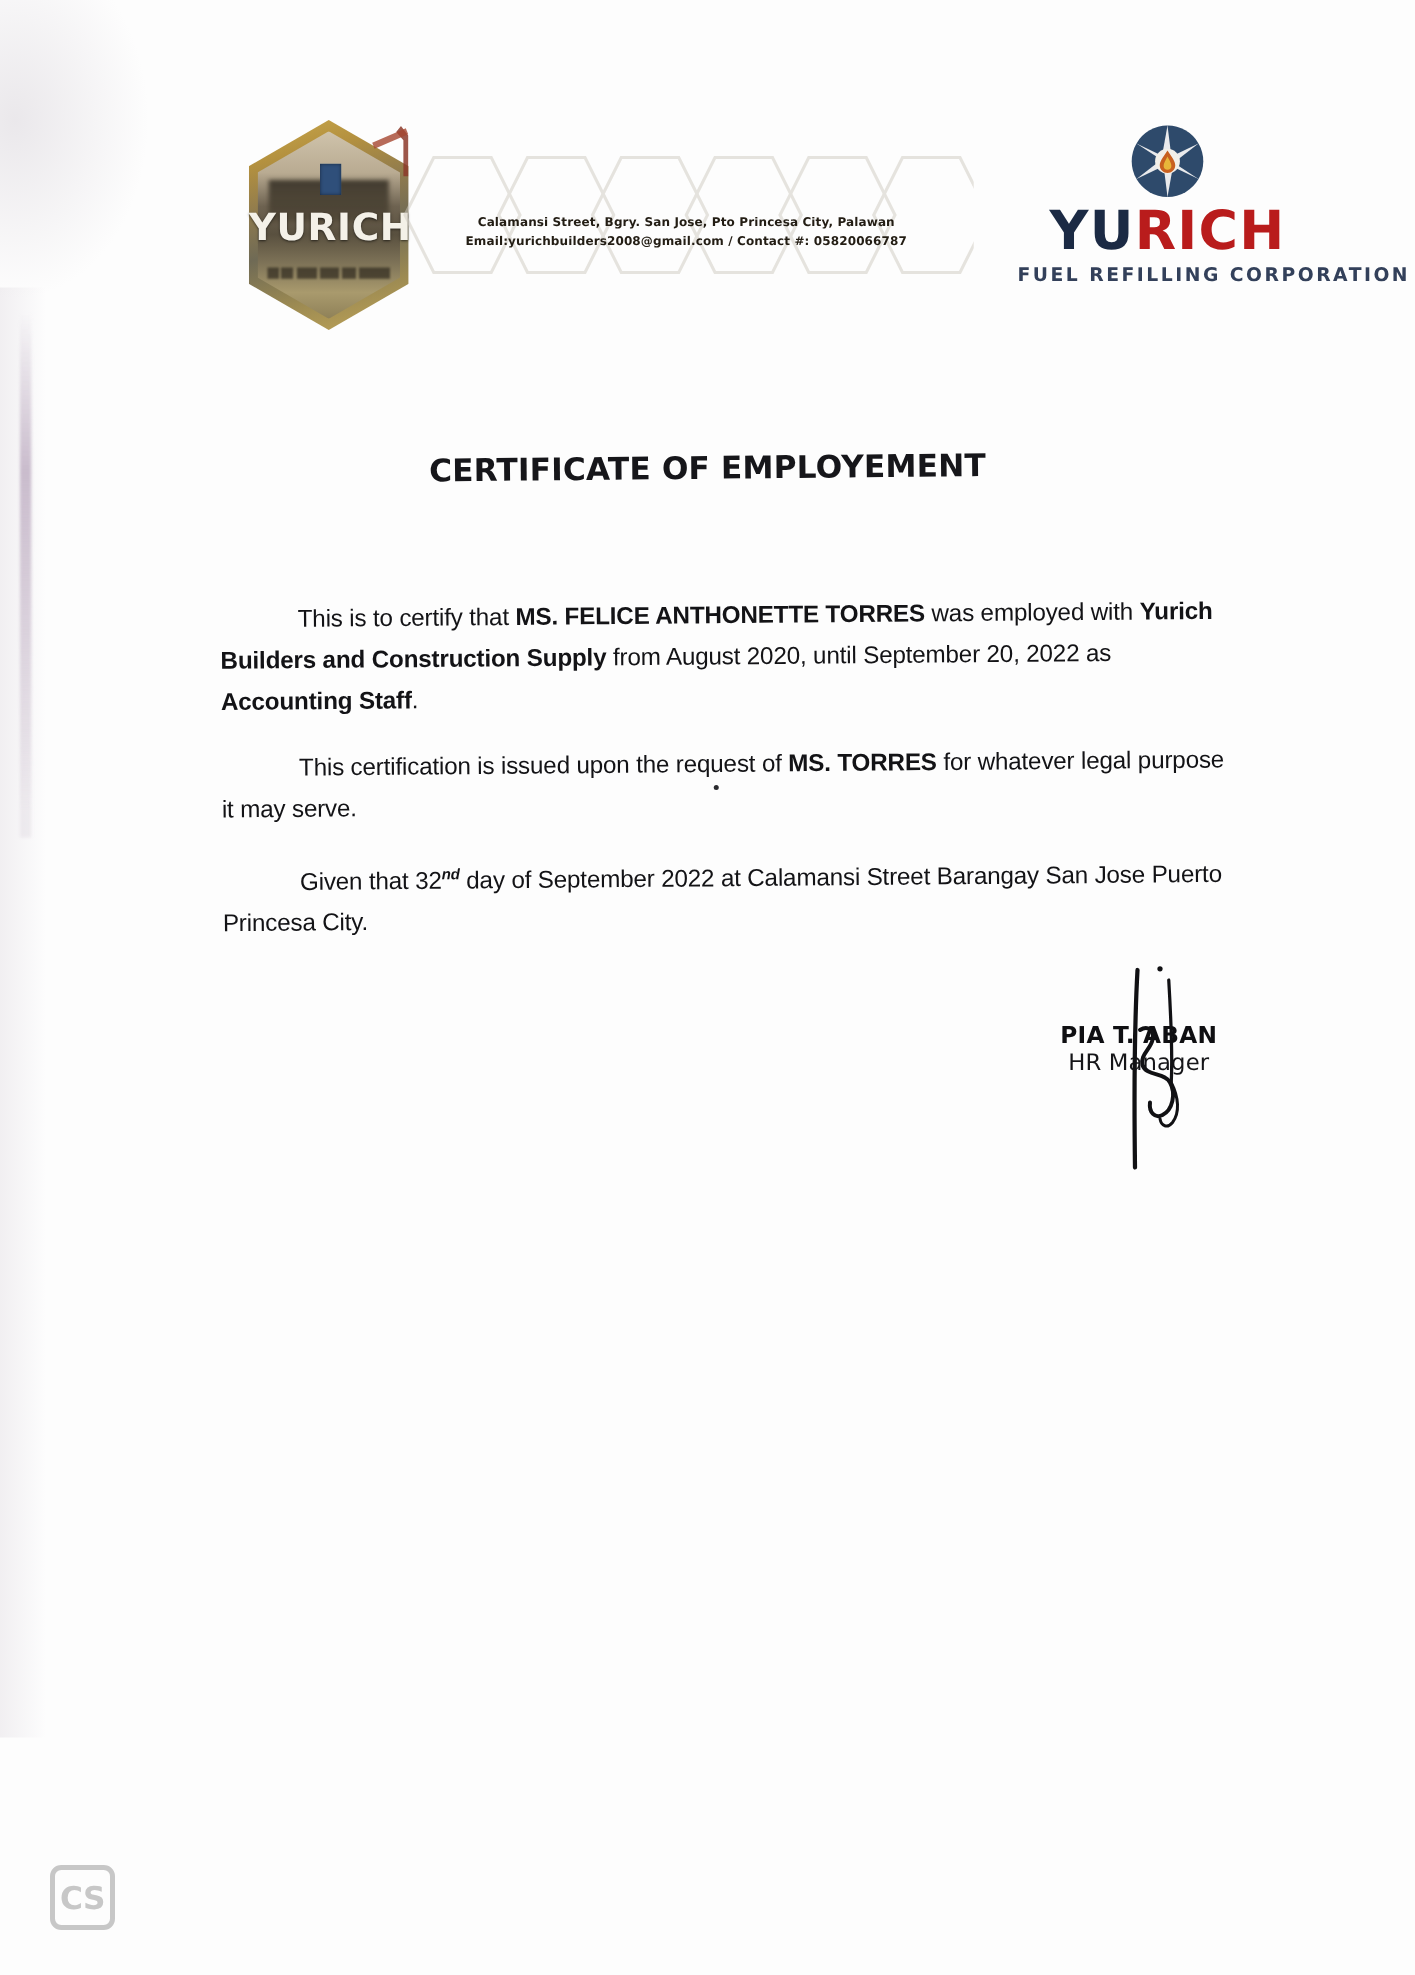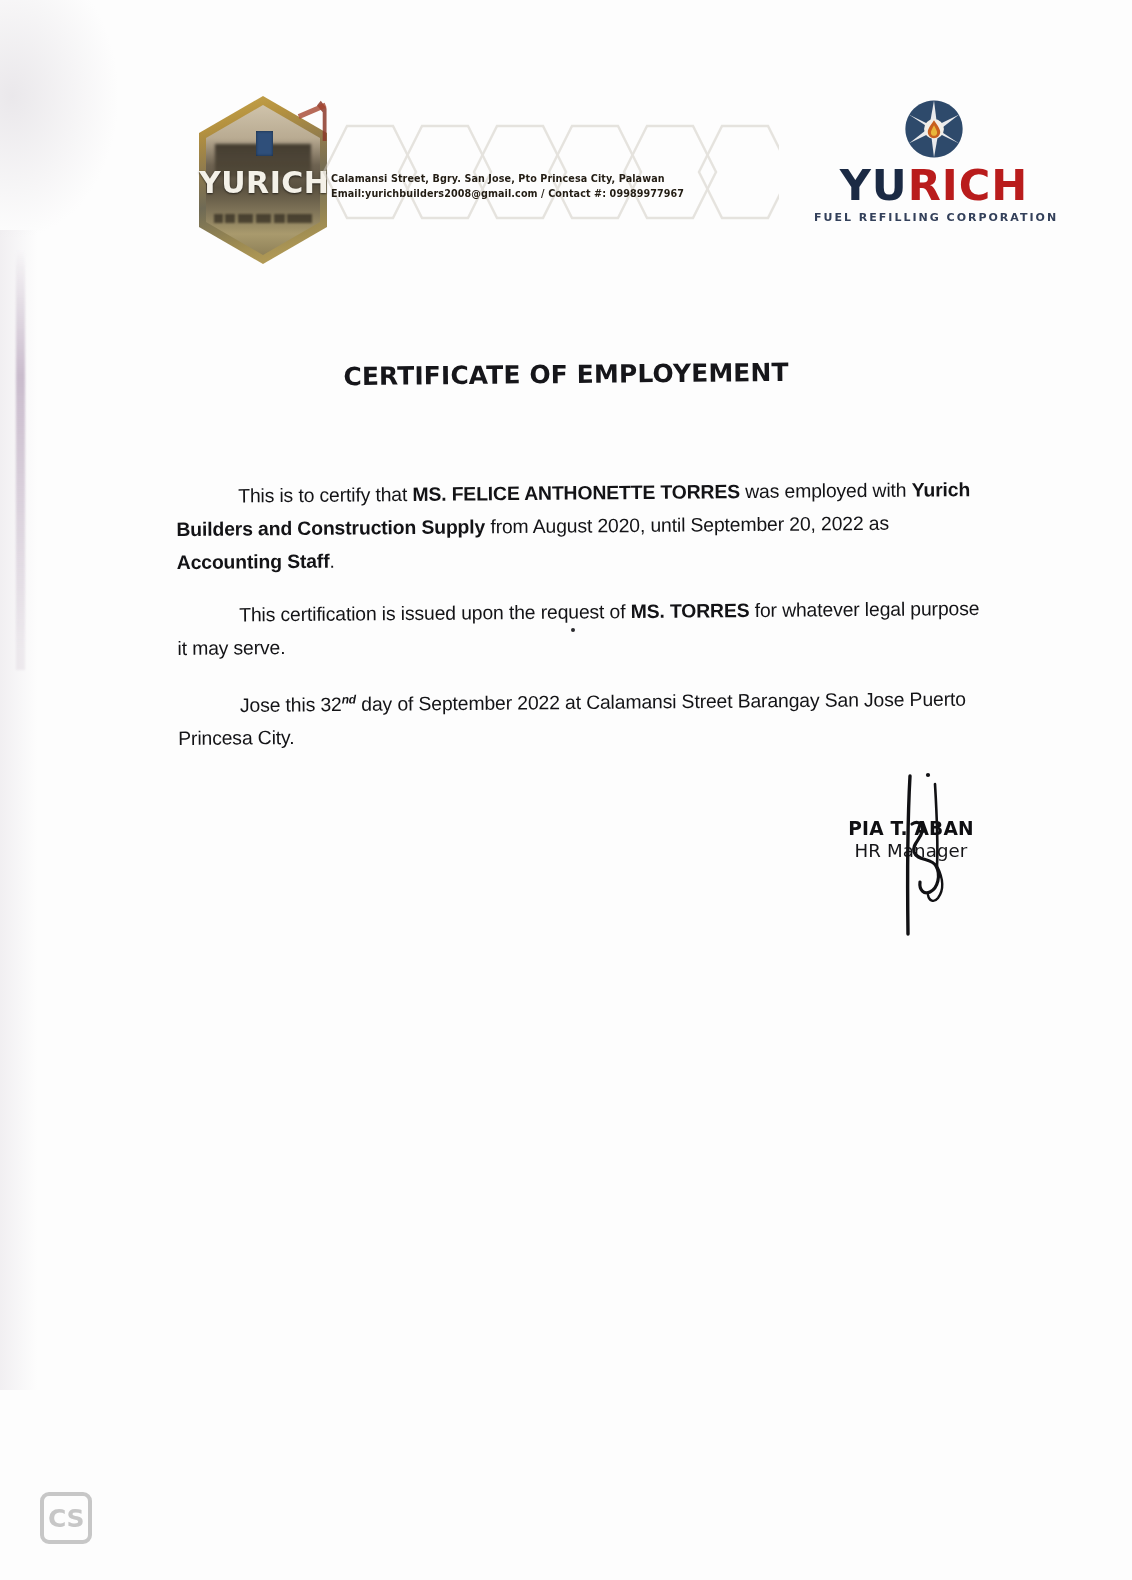--- a/index.html
+++ b/index.html
@@ -159,22 +159,23 @@
     color: #9d7f2e;
     text-shadow:
       0.6px 0 0 #6d5418,
       -0.6px 0 0 #6d5418,
       0 0.6px 0 #6d5418,
       0 -0.6px 0 #6d5418;
     white-space: nowrap;
   }
   .builders-addr {
     position: absolute;
-    left: 12px; right: 0;
+    left: 0; right: 0;
     top: 54px;
+    text-align: center;
     font-family: "DejaVu Sans", sans-serif;
     font-weight: 700;
     font-size: 9.6px;
     letter-spacing: 0.1px;
     color: #231d14;
     line-height: 1.55;
     white-space: nowrap;
   }
 
   .fuel-logo {
@@ -198,21 +199,21 @@
     letter-spacing: 1px;
     line-height: 1;
     color: #1b2a44;
     white-space: nowrap;
   }
   .fuel-word .rich { color: #b91c1c; }
   .fuel-sub {
     margin-top: 4px;
     font-family: "DejaVu Sans", sans-serif;
     font-weight: 700;
-    font-size: 11px;
+    font-size: 15px;
     letter-spacing: 2.0px;
     color: #33405a;
     white-space: nowrap;
   }
 
   
   .doc-title {
     position: absolute;
     left: 0; right: 0;
     top: 360px;
@@ -359,21 +360,21 @@
           <polygon points="5,54 28,8 74,8 97,54 74,100 28,100"></polygon>
           <polygon points="80,54 103,8 149,8 172,54 149,100 103,100"></polygon>
           <polygon points="155,54 178,8 224,8 247,54 224,100 178,100"></polygon>
           <polygon points="230,54 253,8 299,8 322,54 299,100 253,100"></polygon>
           <polygon points="305,54 328,8 374,8 397,54 374,100 328,100"></polygon>
           <polygon points="380,54 403,8 449,8 472,54 449,100 403,100"></polygon>
         </g>
       </svg>
       <div class="builders-addr">
         <div>Calamansi Street, Bgry. San Jose, Pto Princesa City, Palawan</div>
-        <div>Email:yurichbuilders2008@gmail.com / Contact #: 09989977967</div>
+        <div>Email:yurichbuilders2008@gmail.com / Contact #: 05820066787</div>
       </div>
     </div>
 
     <div class="fuel-logo">
       <svg class="fuel-emblem" viewBox="0 0 100 100">
         <circle cx="50" cy="50" r="46" fill="#e9eaec"></circle>
         <g fill="#2e4a6b">
           <path d="M50 4 A46 46 0 0 1 90 27 L55 44 Z"></path>
           <path d="M90 27 A46 46 0 0 1 90 73 L58 52 Z"></path>
           <path d="M90 73 A46 46 0 0 1 50 96 L57 57 Z"></path>
@@ -391,21 +392,21 @@
   </div>
 
   <div class="doc-title">CERTIFICATE OF EMPLOYEMENT</div>
 
   <div class="body-block">
 
     <p class="para"><span>This is to certify that </span><b>MS. FELICE ANTHONETTE TORRES</b><span> was employed with </span><b>Yurich Builders and Construction Supply</b><span> from August 2020, until September 20, 2022 as </span><b>Accounting Staff</b><span>.</span></p>
 
     <p class="para"><span>This certification is issued upon the request of </span><b>MS. TORRES</b><span> for whatever legal purpose it may serve.</span></p>
 
-    <p class="para last"><span>Jose this </span><span>32</span><sup>nd</sup><span> day of September 2022 at Calamansi Street Barangay San Jose Puerto Princesa City.</span></p>
+    <p class="para last"><span>Given that </span><span>32</span><sup>nd</sup><span> day of September 2022 at Calamansi Street Barangay San Jose Puerto Princesa City.</span></p>
   </div>
 
   <div class="ink-dot"></div>
 
   <div class="signature-block">
     <div class="sig-name">PIA T. ABAN</div>
     <div class="sig-role">HR Manager</div>
   </div>
   <svg class="sig-mark" viewBox="0 0 72 180">
     <g fill="none" stroke="#111114" stroke-linecap="round" stroke-linejoin="round">

